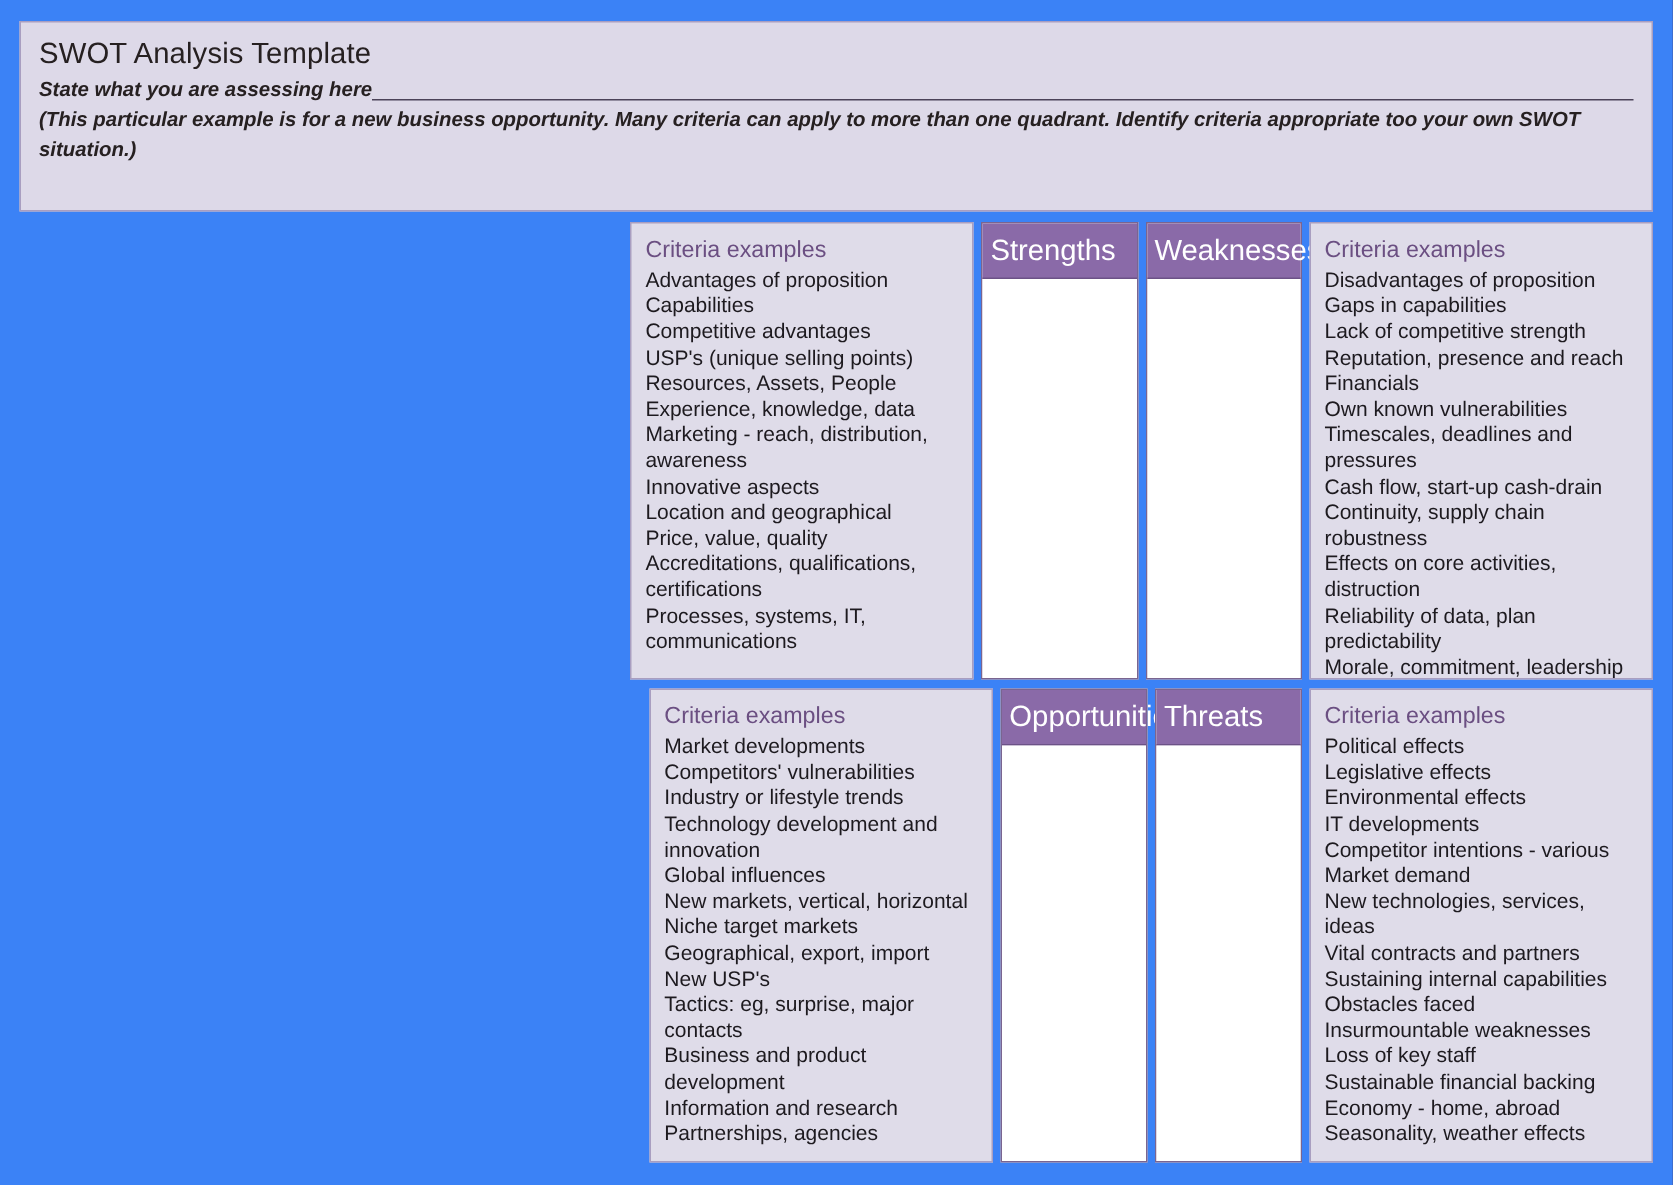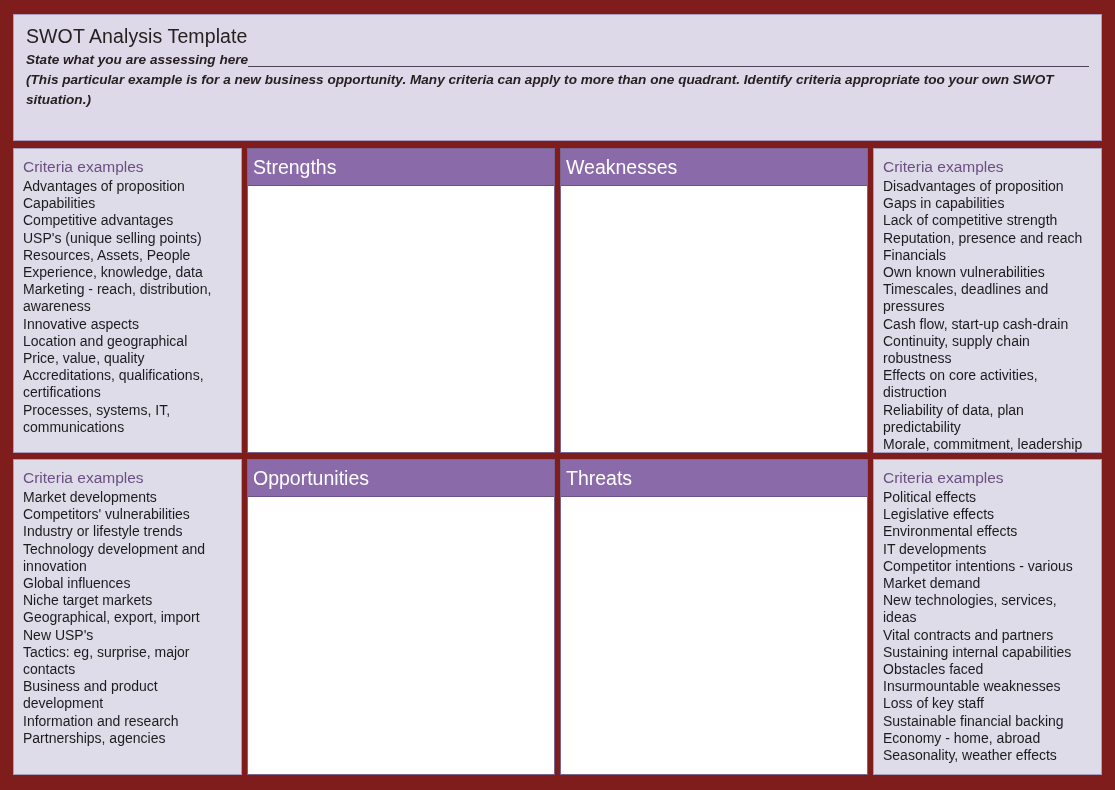--- a/index.html
+++ b/index.html
@@ -12,21 +12,21 @@
     background: #4a3458;
     font-family: "Liberation Sans", sans-serif;
     overflow: hidden;
   }
 
   .page {
     position: absolute;
     left: 0; top: 0;
     width: 1115px;
     height: 790px;
-    background: #7f1d1d;
+    background: #3b82f6;
     box-sizing: border-box;
     padding: 14px 13px 16px 13px;
   }
 
   
   .header-panel {
     position: absolute;
     left: 13px;
     top: 14px;
     width: 1089px;
@@ -74,20 +74,21 @@
   
   .grid {
     position: absolute;
     left: 13px;
     top: 148px;
     width: 1089px;
     height: 627px;
     display: flex;
     flex-direction: column;
     gap: 6px;
+    align-items: flex-end;
   }
   .grid-row {
     display: flex;
     gap: 5px;
     flex: 1 1 0;
     min-height: 0;
   }
   .row-top { flex: 0 0 305px; }
   .row-bottom { flex: 1 1 auto; }
 
@@ -223,20 +224,21 @@
     <div class="grid-row row-bottom">
 
       <div class="criteria-panel">
         <div class="criteria-title">Criteria examples</div>
         <ul class="criteria-list">
           <li>Market developments</li>
           <li>Competitors' vulnerabilities</li>
           <li>Industry or lifestyle trends</li>
           <li>Technology development and innovation</li>
           <li>Global influences</li>
+          <li>New markets, vertical, horizontal</li>
           <li>Niche target markets</li>
           <li>Geographical, export, import</li>
           <li>New USP's</li>
           <li>Tactics: eg, surprise, major contacts</li>
           <li>Business and product development</li>
           <li>Information and research</li>
           <li>Partnerships, agencies</li>
         </ul>
       </div>
 

